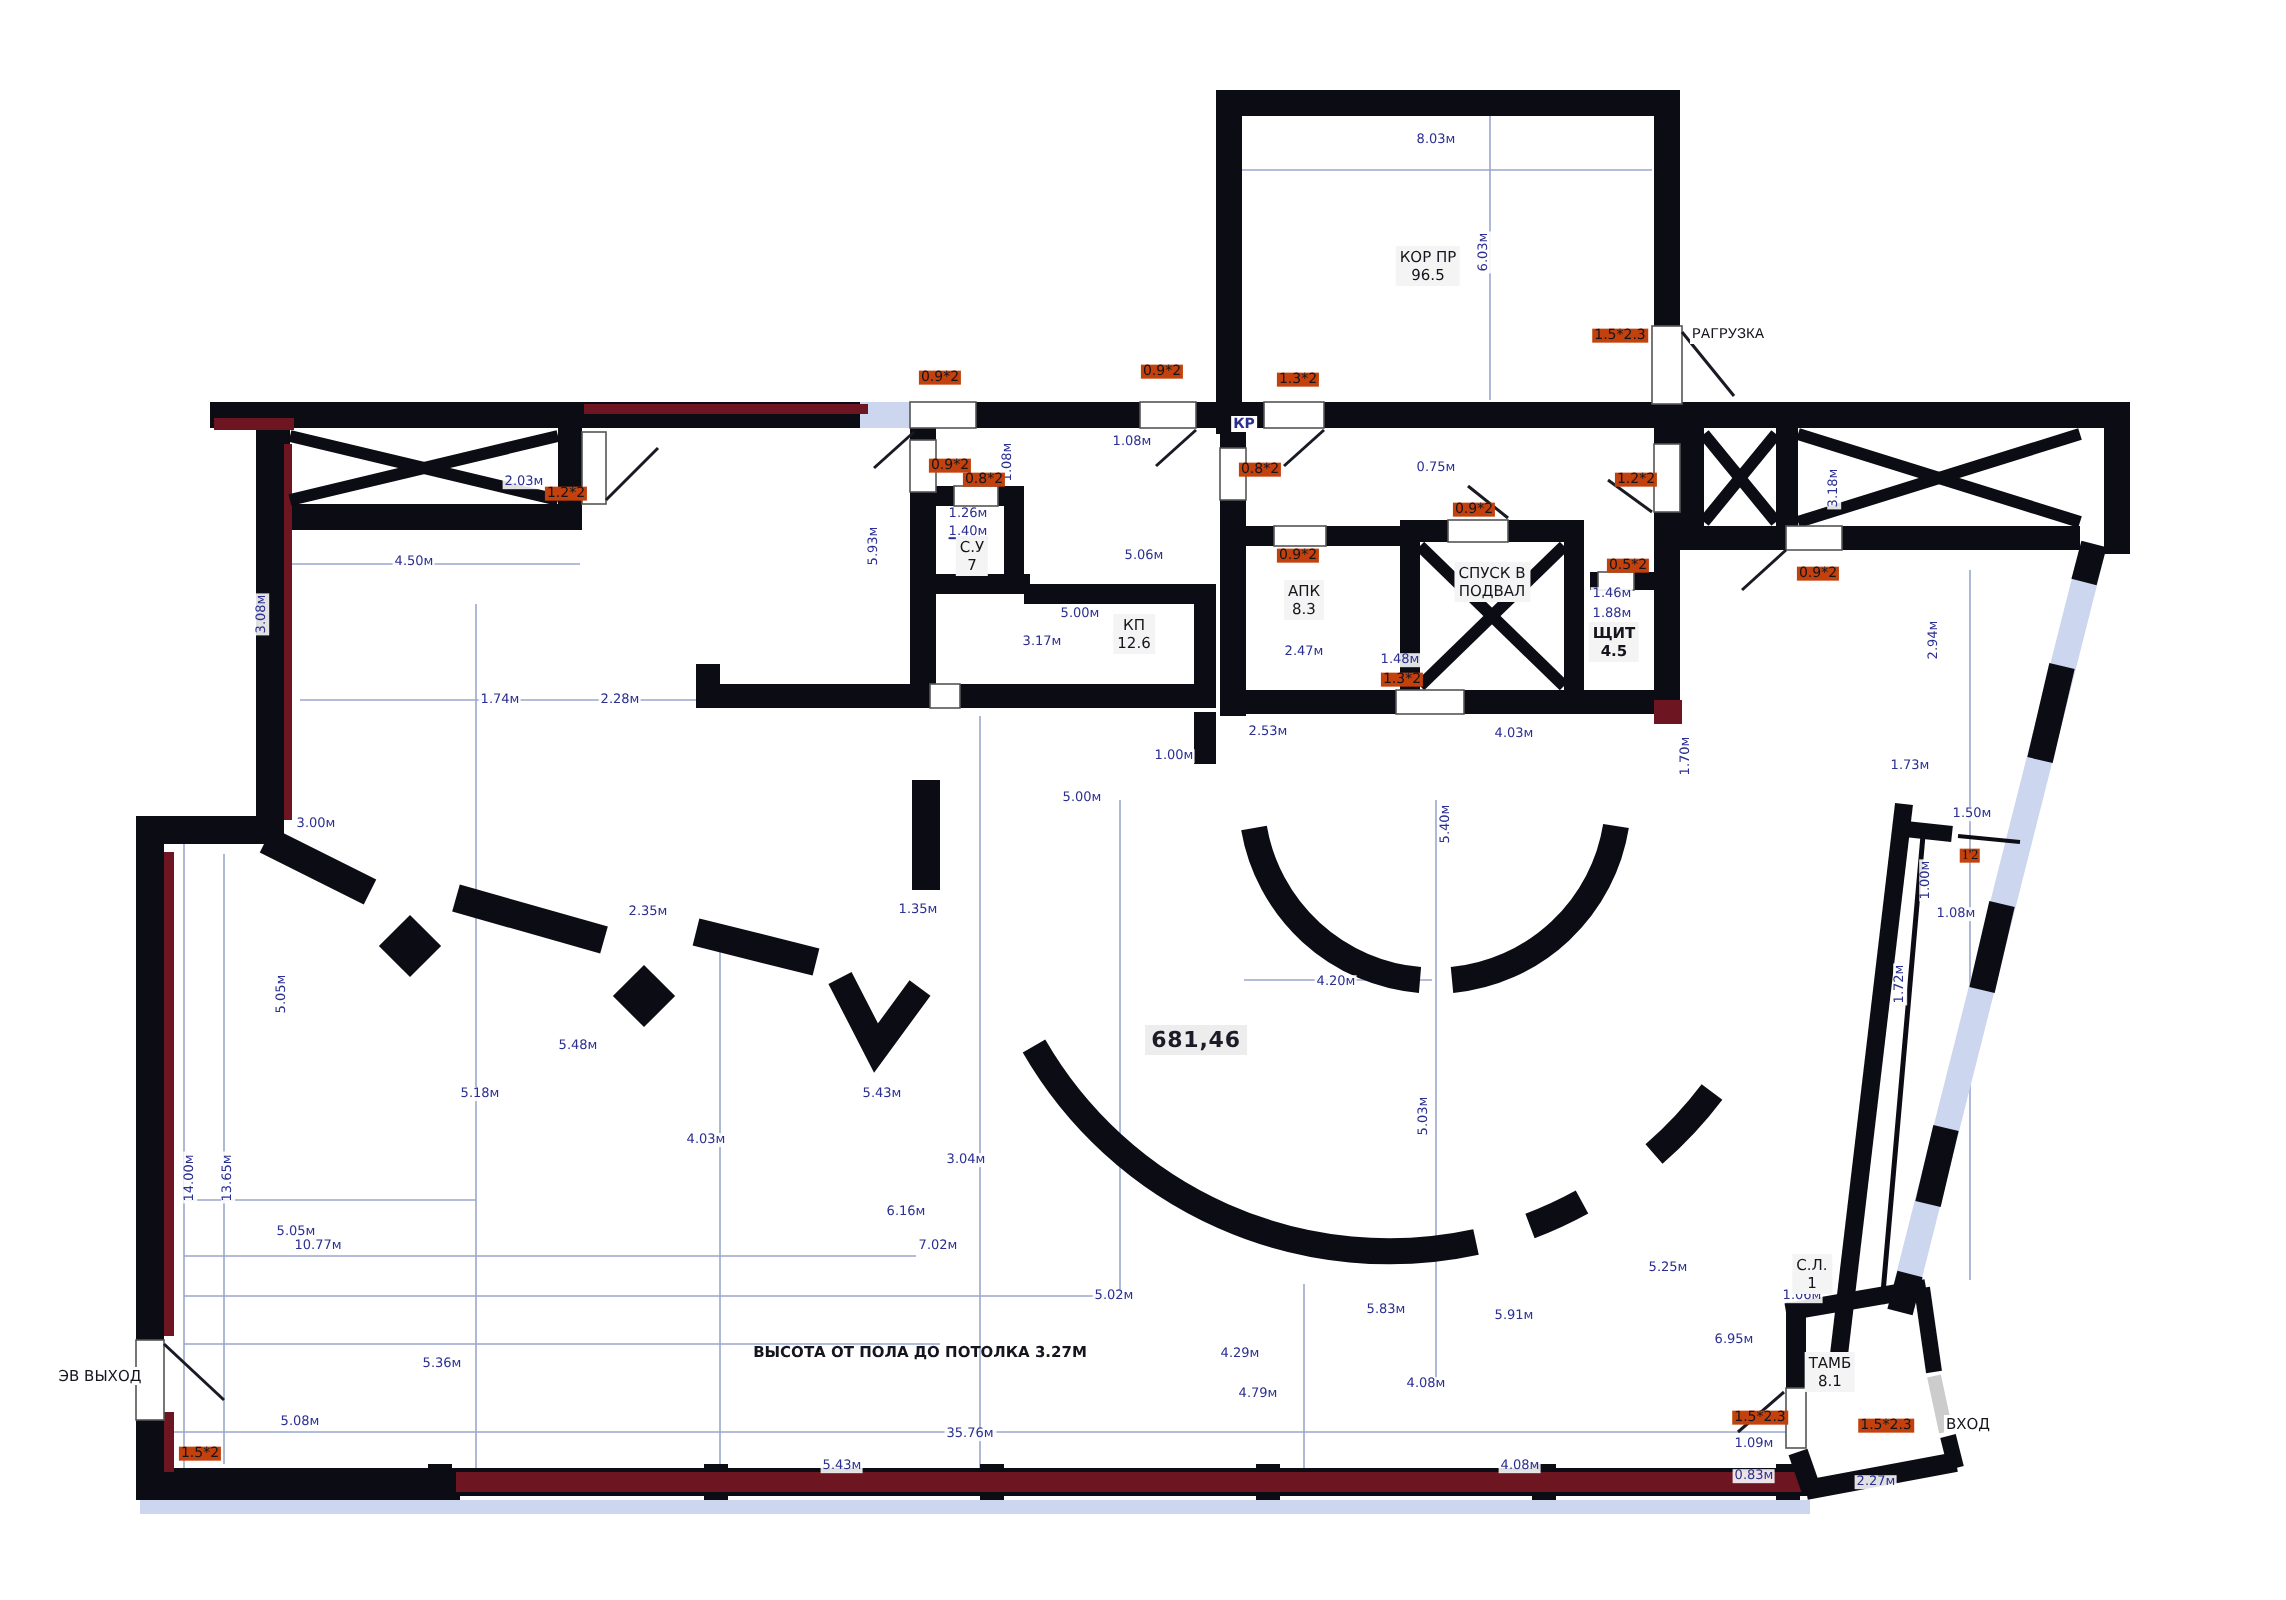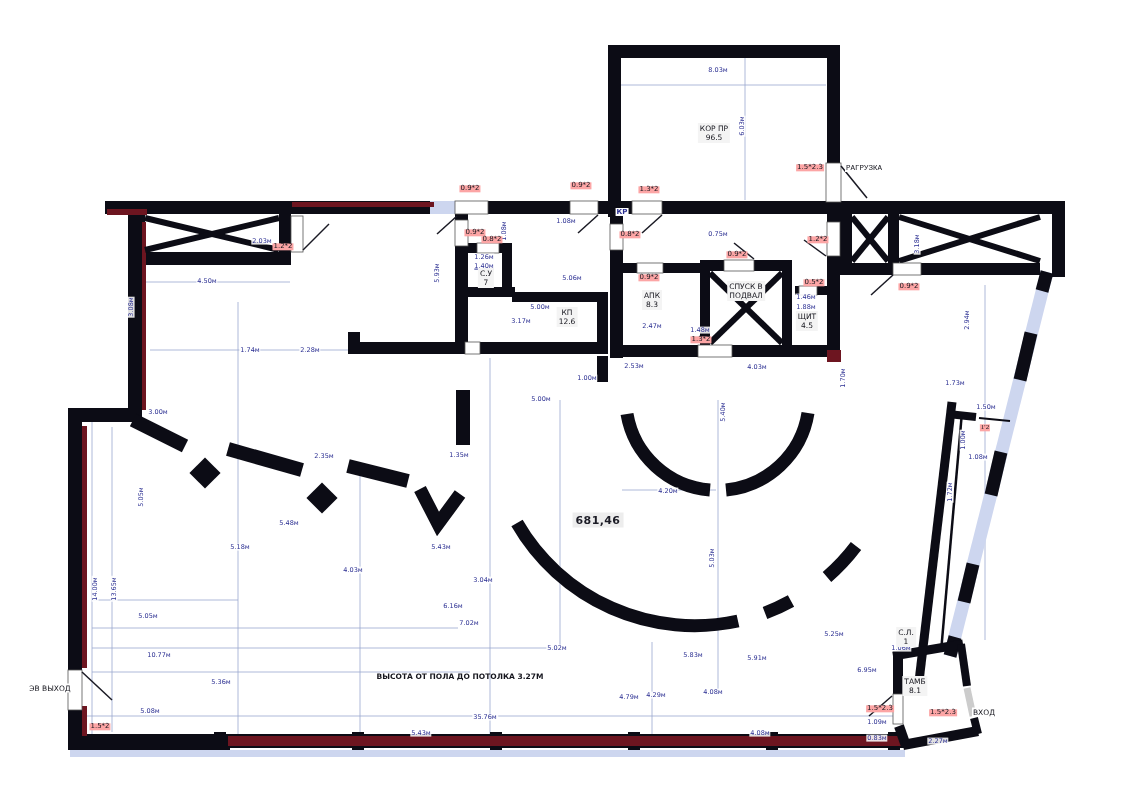--- a/index.html
+++ b/index.html
@@ -4,21 +4,21 @@
 <style>
   html,body{margin:0;padding:0;background:#fff;}
   #plan{position:relative;width:1143px;height:800px;background:#ffffff;overflow:hidden;
         font-family:"DejaVu Sans",sans-serif;}
   #plan svg{position:absolute;left:0;top:0;}
   #labels{position:absolute;left:0;top:0;width:100%;height:100%;}
   .dim{position:absolute;transform:translate(-50%,-50%);font-size:6.5px;line-height:1.05;
        color:var(--dim,#2b2f92);background:rgba(255,255,255,.88);padding:0 1px;white-space:nowrap;}
   .dim.rot{transform:translate(-50%,-50%) rotate(-90deg);}
   .door{position:absolute;transform:translate(-50%,-50%);font-size:7px;line-height:1.05;
-        color:#15151d;background:#fca5a5;padding:0 1px;white-space:nowrap;}
+        color:#15151d;background:#c2410c;padding:0 1px;white-space:nowrap;}
   .room{position:absolute;transform:translate(-50%,-50%);display:flex;flex-direction:column;
         align-items:center;font-size:7.5px;line-height:1.2;color:#15151d;background:#f4f4f4;
         padding:1px 2px;white-space:nowrap;}
   .ann{position:absolute;transform:translate(-50%,-50%);font-size:7.5px;color:#15151d;
        background:#fff;padding:0 1px;white-space:nowrap;}
   .ann.accent{color:var(--dim,#2b2f92);font-weight:bold;font-size:7px;}
   .area{position:absolute;transform:translate(-50%,-50%);font-size:11px;font-weight:bold;
         color:#1c1c26;background:#ededed;padding:1px 3px;letter-spacing:.4px;white-space:nowrap;}
   .note{position:absolute;transform:translate(-50%,-50%);font-size:7.5px;font-weight:bold;
         color:#15151d;white-space:nowrap;}
@@ -253,33 +253,33 @@
       <div class="dim" style="left: 353px; top: 570px;">4.03м</div>
       <div class="dim" style="left: 441px; top: 547px;">5.43м</div>
       <div class="dim" style="left: 483px; top: 580px;">3.04м</div>
       <div class="dim" style="left: 453px; top: 606px;">6.16м</div>
       <div class="dim" style="left: 469px; top: 623px;">7.02м</div>
       <div class="dim" style="left: 221px; top: 682px;">5.36м</div>
       <div class="dim" style="left: 150px; top: 711px;">5.08м</div>
       <div class="dim rot" style="left: 95px; top: 589px;">14.00м</div>
       <div class="dim rot" style="left: 114px; top: 589px;">13.65м</div>
       <div class="dim" style="left: 148px; top: 616px;">5.05м</div>
-      <div class="dim" style="left: 159px; top: 623px; margin-top: 32px;">10.77м</div>
+      <div class="dim" style="left: 159px; top: 623px;">10.77м</div>
       <div class="dim" style="left: 557px; top: 648px;">5.02м</div>
       <div class="dim" style="left: 693px; top: 655px;">5.83м</div>
       <div class="dim" style="left: 629px; top: 697px;">4.79м</div>
       <div class="dim" style="left: 713px; top: 692px;">4.08м</div>
       <div class="dim" style="left: 757px; top: 658px;">5.91м</div>
       <div class="dim" style="left: 834px; top: 634px;">5.25м</div>
       <div class="dim" style="left: 867px; top: 670px;">6.95м</div>
       <div class="dim" style="left: 901px; top: 648px;">1.06м</div>
       <div class="dim" style="left: 877px; top: 722px;">1.09м</div>
       <div class="dim" style="left: 877px; top: 738px;">0.83м</div>
       <div class="dim" style="left: 938px; top: 741px;">2.27м</div>
-      <div class="dim" style="left: 620px; top: 695px; margin-left: 36px;">4.29м</div>
+      <div class="dim" style="left: 620px; top: 677px;">4.29м</div>
       <div class="dim" style="left: 485px; top: 717px;">35.76м</div>
       <div class="dim" style="left: 421px; top: 733px;">5.43м</div>
       <div class="dim" style="left: 760px; top: 733px;">4.08м</div>
       <div class="door" style="left: 283px; top: 247px;">1.2*2</div>
       <div class="door" style="left: 470px; top: 189px;">0.9*2</div>
       <div class="door" style="left: 475px; top: 233px;">0.9*2</div>
       <div class="door" style="left: 492px; top: 240px;">0.8*2</div>
       <div class="door" style="left: 581px; top: 186px;">0.9*2</div>
       <div class="door" style="left: 649px; top: 190px;">1.3*2</div>
       <div class="door" style="left: 630px; top: 235px;">0.8*2</div>
@@ -299,21 +299,21 @@
         <span>96.5</span>
       </div>
       <div class="room" style="left: 652px; top: 300px;">
         <span>АПК</span>
         <span>8.3</span>
       </div>
       <div class="room" style="left: 746px; top: 291px;">
         <span>СПУСК В</span>
         <span>ПОДВАЛ</span>
       </div>
-      <div class="room" style="left: 807px; top: 321px;">
+      <div class="room" style="left: 807px; top: 321px; font-weight: bold;">
         <span>ЩИТ</span>
         <span>4.5</span>
       </div>
       <div class="room" style="left: 567px; top: 317px;">
         <span>КП</span>
         <span>12.6</span>
       </div>
       <div class="room" style="left: 486px; top: 278px;">
         <span>С.У</span>
         <span>7</span>

